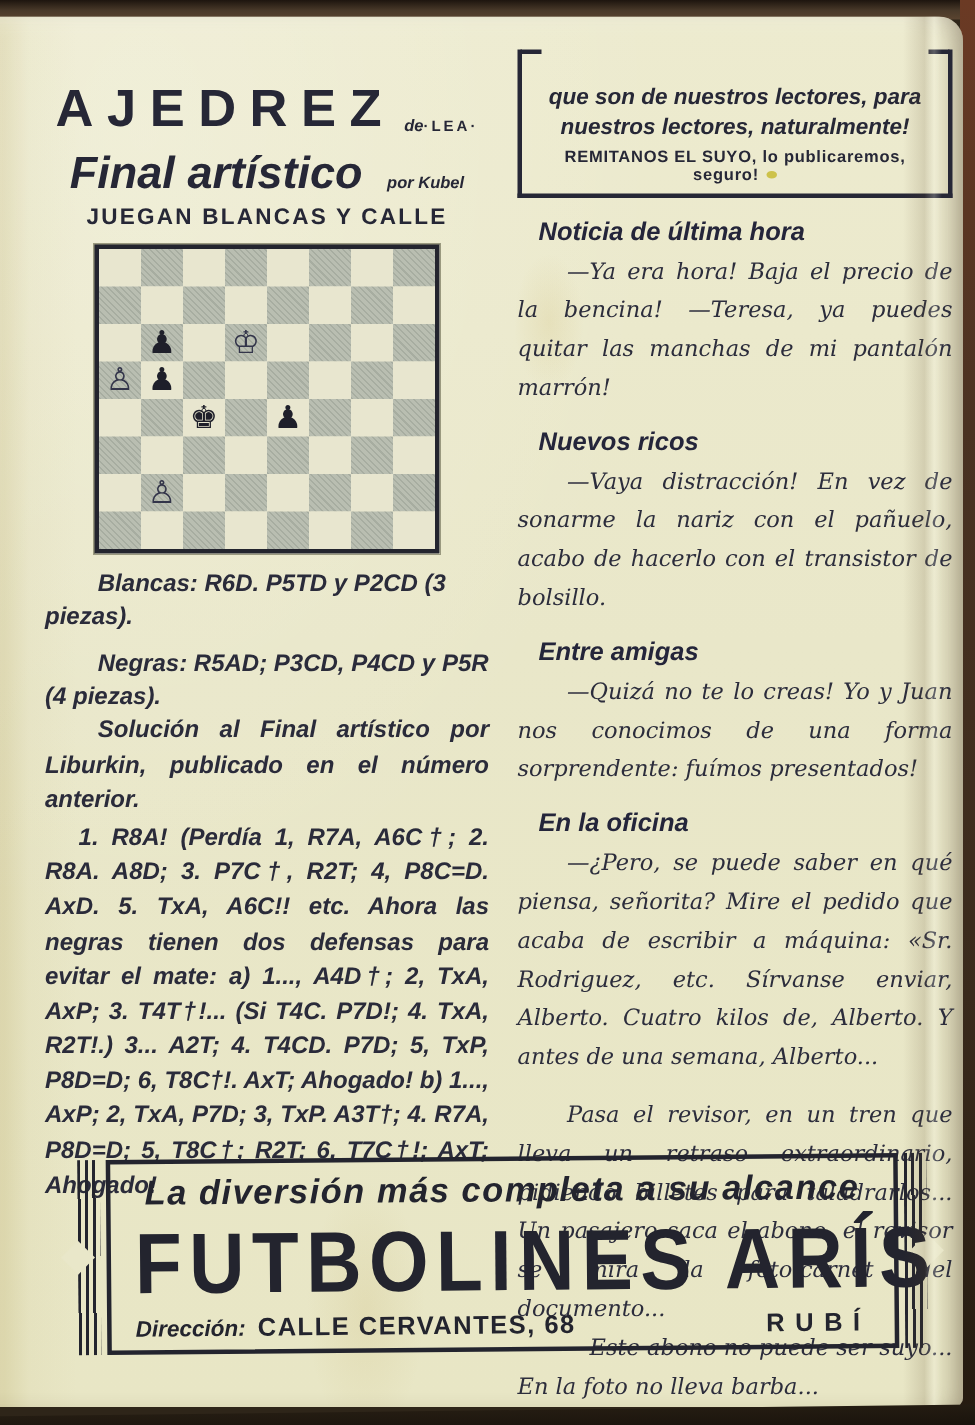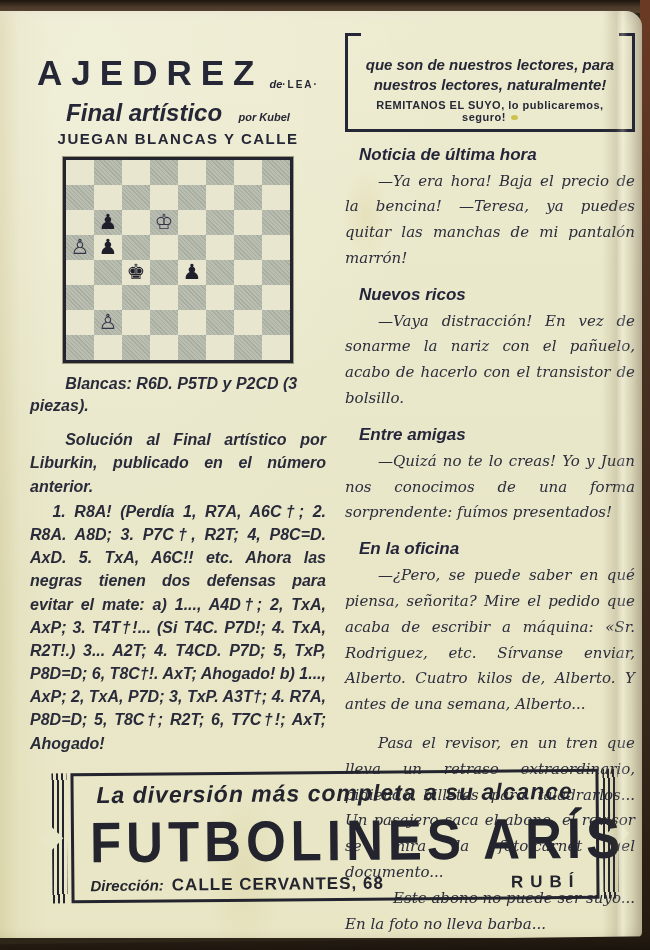--- a/index.html
+++ b/index.html
@@ -30,39 +30,39 @@
     background:linear-gradient(90deg,transparent 0%,rgba(90,70,40,0.16) 55%,rgba(255,255,240,0.25) 80%,transparent 100%);
     pointer-events:none;}
   
   .col-left{position:absolute;left:30px;top:44px;width:296px;}
   .aj-title-row{display:flex;align-items:flex-end;justify-content:center;gap:6px;}
   .aj-title{font-size:35px;font-weight:bold;letter-spacing:9px;color:#262736;line-height:1;}
   .aj-suffix{display:flex;flex-direction:row;align-items:center;font-weight:bold;color:#262736;margin-top:2px;}
   .aj-suffix .sfx-top{font-size:11px;font-style:italic;}
   .aj-suffix .sfx-bottom{font-size:10px;letter-spacing:2px;}
   .aj-sub-row{text-align:center;margin-top:9px;font-style:italic;font-weight:bold;color:#262736;}
-  .aj-sub{font-size:24px;}
+  .aj-sub{font-size:30px;}
   .aj-by{font-size:11px;margin-left:12px;}
   .aj-tag{text-align:center;font-weight:bold;font-size:15px;letter-spacing:1.5px;color:#262736;margin-top:3px;}
   
   .board-frame{margin:10px auto 0 auto;width:224px;border:3px solid #23242e;box-shadow:0 0 0 1px #9a997f;}
   .board{display:grid;grid-template-columns:repeat(8,28px);grid-auto-rows:25px;}
   .sq{width:28px;height:25px;display:flex;align-items:center;justify-content:center;}
   .sq.light{background:#e8e6cf;}
   .sq.dark{background:
       repeating-linear-gradient(45deg, rgba(95,105,95,0.20) 0 1px, rgba(0,0,0,0) 1px 3px),
       #b9beb1;}
   .pc{font-size:21px;line-height:1;font-family:"DejaVu Sans",sans-serif;}
   .pc.white{color:#33354a;}
   .pc.black{color:#1e1f2a;}
   
   .cap{font-style:italic;font-weight:bold;font-size:16px;line-height:1.35;color:#2a2b3a;
        text-indent:2.2em;margin-top:10px;text-align:left;}
   .sol{font-style:italic;font-weight:bold;font-size:16px;line-height:1.45;color:#2a2b3a;
-       text-indent:2.2em;margin-top:12px;text-align:justify;}
+       text-indent:2.2em;text-align:justify;}
   .moves{font-style:italic;font-weight:bold;font-size:16px;line-height:1.45;color:#2a2b3a;
        text-indent:1.4em;margin-top:2px;text-align:justify;}
   
   .col-right{position:absolute;left:345px;top:40px;width:290px;}
   .ch-head{position:relative;}
   .ch-title-row{display:flex;align-items:center;}
   .ch-line{flex:1;border-top:3px solid #262736;margin-top:6px;}
   .ch-title{font-size:34px;font-weight:bold;letter-spacing:11px;color:#262736;line-height:1;
     padding:0 2px 0 8px;}
   .ch-box{border:3px solid #262736;border-top:none;margin-top:-18px;padding:22px 8px 6px 8px;position:relative;}
@@ -191,20 +191,21 @@
           <div class="sq dark"></div>
           <div class="sq light"></div>
           <div class="sq dark"></div>
           <div class="sq light"></div>
           <div class="sq dark"></div>
           <div class="sq light"></div>
         </div>
     </div>
 
     <div class="cap">Blancas: R6D. P5TD y P2CD (3 piezas).</div>
+    <div class="cap">Negras: R5AD; P3CD, P4CD y P5R (4 piezas).</div>
     <div class="sol">Solución al Final artístico por Liburkin, publicado en el número anterior.</div>
     <div class="moves">1. R8A! (Perdía 1, R7A, A6C†; 2. R8A. A8D; 3. P7C†, R2T; 4, P8C=D. AxD. 5. TxA, A6C!! etc. Ahora las negras tienen dos defensas para evitar el mate: a) 1..., A4D†; 2, TxA, AxP; 3. T4T†!... (Si T4C. P7D!; 4. TxA, R2T!.) 3... A2T; 4. T4CD. P7D; 5, TxP, P8D=D; 6, T8C†!. AxT; Ahogado! b) 1..., AxP; 2, TxA, P7D; 3, TxP. A3T†; 4. R7A, P8D=D; 5, T8C†; R2T; 6, T7C†!; AxT; Ahogado!</div>
   </div>
 
   <div class="col-right">
     <div class="ch-head">
       <div class="ch-box">
         <div class="ch-sub">que son de nuestros lectores, para nuestros lectores, naturalmente!</div>
         <div class="ch-callout"><span>REMITANOS EL SUYO, lo publicaremos, seguro!</span><span class="ch-dot"></span></div>
       </div>

